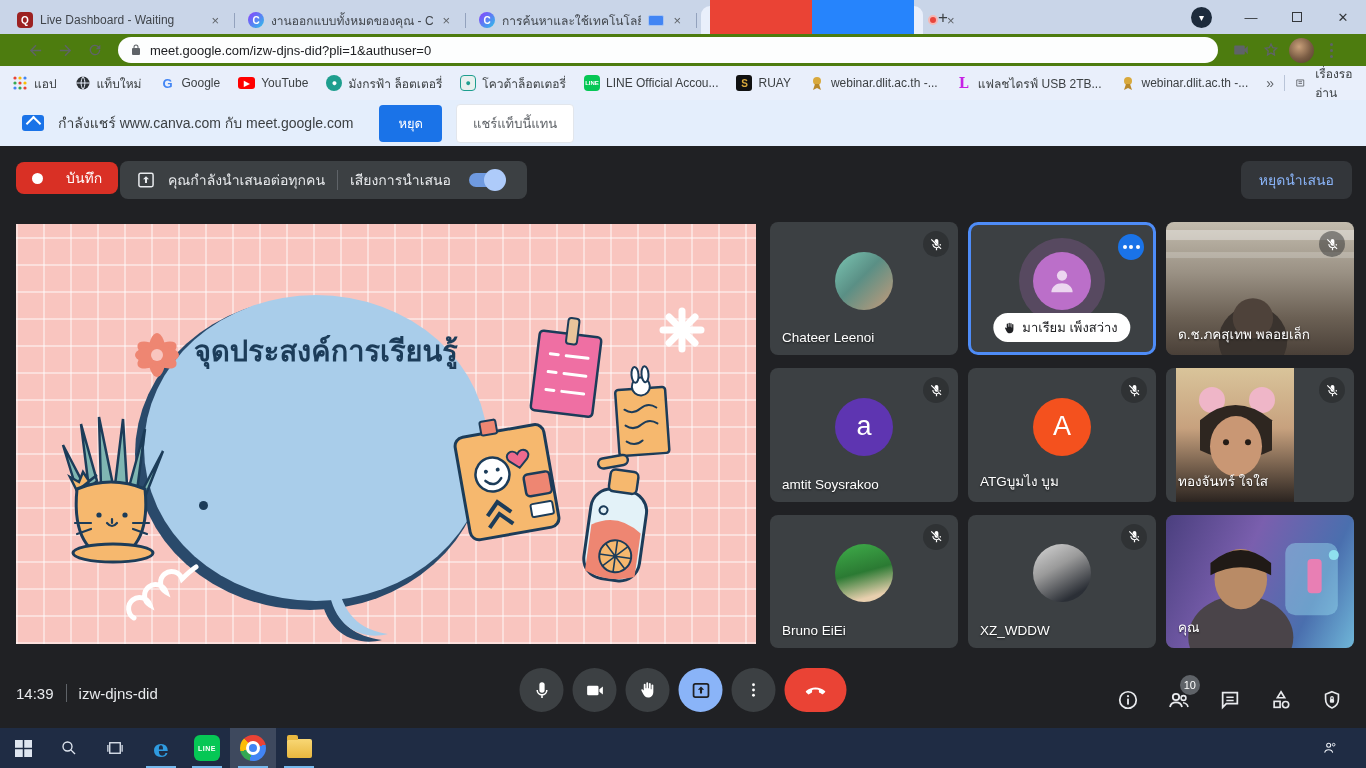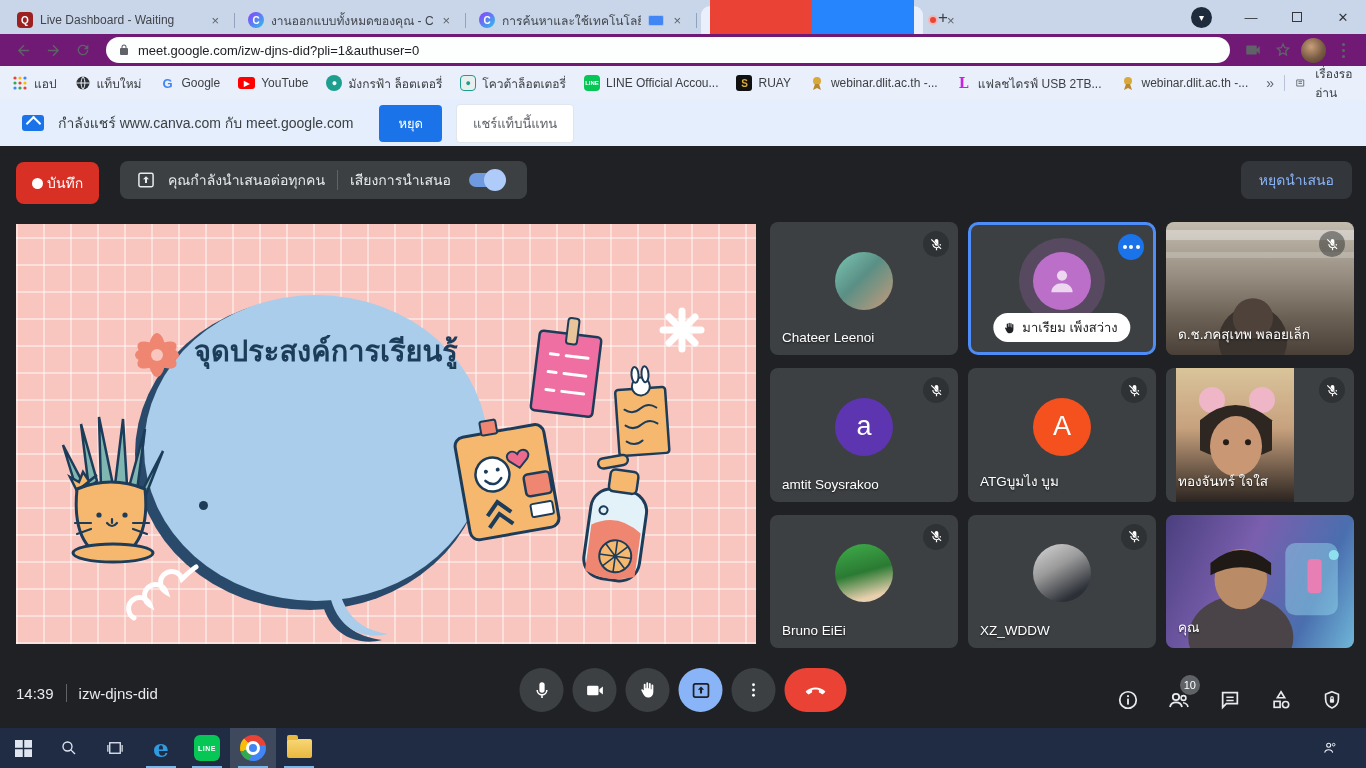--- a/index.html
+++ b/index.html
@@ -26,22 +26,22 @@
   .sharechip{width:16px;height:11px;border-radius:2px;background:#4285f4;border:1px solid #a8c4f2;flex:none;}
   .newtab{width:28px;height:28px;display:flex;align-items:center;justify-content:center;
     color:#3c4043;font-size:17px;margin:0 0 2px 6px;}
   .winctl{position:absolute;right:0;top:0;height:34px;display:flex;align-items:center;}
   .tabsearch{width:21px;height:21px;border-radius:50%;background:#1d2b3c;color:#fff;font-size:10px;
     display:flex;align-items:center;justify-content:center;margin-right:16px;}
   .wbtn{width:46px;height:34px;display:flex;align-items:center;justify-content:center;color:#33363a;font-size:13px;}
   .maxbox{width:10px;height:10px;border:1.4px solid #33363a;}
 
   
-  .toolbar{position:absolute;top:34px;left:0;width:100%;height:32px;background:#701a75;
-    display:flex;align-items:center;padding:0 8px;}
+  .toolbar{position:absolute;top:34px;left:0;width:100%;height:32px;background:#4d7c0f;
+    display:flex;align-items:center;padding:0 20px;}
   .navic{width:30px;height:28px;display:flex;align-items:center;justify-content:center;}
   .omni{flex:1;height:26px;margin:0 8px;background:#fdfefe;border-radius:13px;display:flex;
     align-items:center;padding:0 12px;font-size:13px;color:#202124;gap:8px;}
   .tbic{width:30px;height:28px;display:flex;align-items:center;justify-content:center;}
   .avatar26{width:25px;height:25px;border-radius:50%;background:radial-gradient(circle at 40% 35%,#c9a07a 0%,#7a5c44 55%,#4e3a2a 100%);}
   .menudots{width:3px;height:3px;border-radius:50%;background:#5f6368;box-shadow:0 6px 0 #5f6368,0 -6px 0 #5f6368;}
 
   
   .bookmarks{position:absolute;top:66px;left:0;width:100%;height:34px;background:#e9effb;
     display:flex;align-items:center;padding:0 12px;font-size:12px;color:#3c4043;}
@@ -57,22 +57,22 @@
   .shareic{width:22px;height:16px;border-radius:3px;background:#1a73e8;margin-right:14px;position:relative;}
   .shareic::after{content:"";position:absolute;left:6px;top:3px;width:9px;height:9px;
     border-left:2px solid #fff;border-bottom:2px solid #fff;transform:rotate(135deg);}
   .btn-stop{margin-left:26px;background:#1a73e8;color:#fff;border:none;border-radius:4px;
     padding:8px 19px;font-size:13px;font-family:inherit;}
   .btn-sharetab{margin-left:14px;background:#fff;color:#5f6368;border:1px solid #e2e6ec;border-radius:4px;
     padding:8px 16px;font-size:13px;font-family:inherit;}
 
   
   .meet{position:absolute;top:146px;left:0;width:100%;height:582px;background:#202124;}
-  .rec-badge{position:absolute;left:16px;top:16px;height:42px;background:#d93025;border-radius:8px;
-    display:flex;align-items:center;gap:4px;padding:0 16px;color:#fff;font-size:14px;}
+  .rec-badge{position:absolute;left:16px;top:16px;height:32px;background:#d93025;border-radius:8px;
+    display:flex;align-items:center;gap:23px;padding:0 16px;color:#fff;font-size:14px;}
   .rec-badge .dot{width:11px;height:11px;border-radius:50%;background:#fff;}
   .present-pill{position:absolute;left:120px;top:15px;height:38px;background:#3c4043;border-radius:8px;
     display:flex;align-items:center;gap:12px;padding:16px 16px;color:#e8eaed;font-size:14px;}
   .ppdiv{width:1px;height:20px;background:#5f6368;}
   .toggle{width:34px;height:14px;border-radius:7px;background:#6f9ae0;position:relative;}
   .toggle::after{content:"";position:absolute;right:-3px;top:-4px;width:22px;height:22px;border-radius:50%;background:#aecbfa;}
   .stop-present{position:absolute;right:14px;top:15px;height:38px;background:#33363a;border-radius:8px;
     display:flex;align-items:center;padding:0 18px;color:#8ab4f8;font-size:14px;}
 
   

